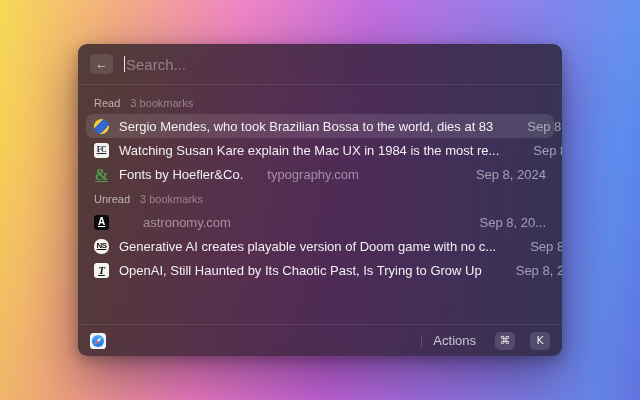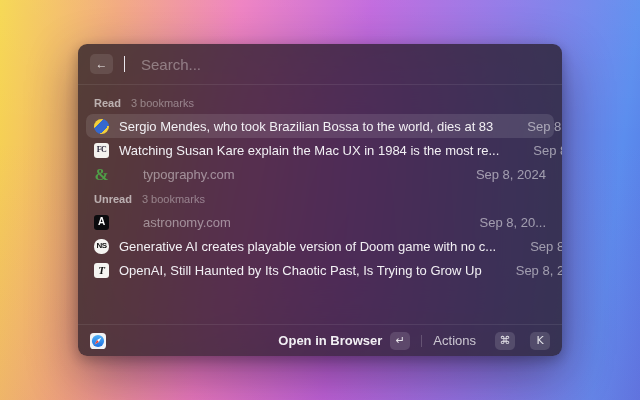--- a/index.html
+++ b/index.html
@@ -26,41 +26,41 @@
   .back-btn {
     width:23px; height:20px; flex:none; border-radius:5px;
     background:rgba(255,255,255,0.10);
     display:flex; align-items:center; justify-content:center;
     color:rgba(255,255,255,0.85); font-size:12px; cursor:pointer;
   }
   .search-wrap { display:flex; align-items:center; margin-left:11px; flex:1; }
   .caret { width:1px; height:16px; background:#e9e6ec; flex:none; }
   .search-input {
     flex:1; background:transparent; border:none; outline:none;
-    font-family:inherit; font-size:15px; color:#737373; margin-left:16px;
+    font-family:inherit; font-size:15px; color:#737373; margin-left:1px;
   }
   .search-input::placeholder { color:rgba(255,255,255,0.35); }
   .divider { height:1px; flex:none; background:rgba(255,255,255,0.08); }
   
   .list { flex:1; padding:5px 8px 0; overflow:hidden; }
   .section-header {
     height:22px; display:flex; align-items:center; padding:0 8px;
     font-size:11px; margin-top:2px;
   }
-  .section-label { font-weight:700; color:rgba(255,255,255,0.60); }
+  .section-label { font-weight:400; color:rgba(255,255,255,0.60); }
   .section-count { margin-left:10px; color:rgba(255,255,255,0.38); }
   .row {
     height:24px; display:flex; align-items:center; padding:0 8px;
     border-radius:7px; cursor:pointer;
   }
   .row.selected { background:rgba(255,255,255,0.11); }
   .fav {
     width:15px; height:15px; flex:none; margin-right:10px;
     display:flex; align-items:center; justify-content:center;
-    border-radius:3px; font-weight:700; line-height:1; overflow:hidden;
+    border-radius:3px; font-weight:700; line-height:1; overflow:hidden;text-decoration:underline;
   }
   .fav-brazilian {
     border-radius:50%;
     background:linear-gradient(135deg, #f2cf3a 0 30%, #3468cf 30% 70%, #f2cf3a 70% 100%);
   }
   .fav-fc  { background:#f4f2ee; color:#241f33; font-family:"Liberation Serif","DejaVu Serif",serif; font-size:8px; letter-spacing:-0.5px; }
   .fav-amp { background:transparent; color:#4f9e47; font-family:"Liberation Serif","DejaVu Serif",serif; font-size:17px; font-weight:800; }
   .fav-astro { background:#0b0b0e; color:#fff; font-size:10px; }
   .fav-ns  { background:#f5f4f1; color:#121212; font-size:8px; letter-spacing:-0.5px;border-radius:7px; }
   .fav-nyt { background:#f5f4f1; color:#121212; font-family:"Liberation Serif","DejaVu Serif",serif; font-style:italic; font-size:11px; }
@@ -128,20 +128,21 @@
 
     <div class="row">
       <span class="fav fav-fc">FC</span>
       <span class="row-title">Watching Susan Kare explain the Mac UX in 1984 is the most re...</span>
       <span class="row-domain">fastcompany.com</span>
       <span class="row-date">Sep 8, 20...</span>
     </div>
 
     <div class="row">
       <span class="fav fav-amp">&amp;</span>
+      <span class="row-title">Fonts by Hoefler&amp;Co.</span>
       <span class="row-domain">typography.com</span>
       <span class="row-date">Sep 8, 2024</span>
     </div>
 
     <div class="section-header">
       <span class="section-label">Unread</span>
       <span class="section-count">3 bookmarks</span>
     </div>
 
     <div class="row">
@@ -176,24 +177,20 @@
             <stop offset="1" stop-color="#1e6fe0"></stop>
         </linearGradient>
       </defs>
       <rect width="16" height="16" rx="3.6" fill="#f2f3f5"></rect>
       <circle cx="8" cy="8" r="6.1" fill="url(#saf)"></circle>
       <path d="M4.6 11.4 L7.1 7.1 L11.4 4.6 L8.9 8.9 Z" fill="#ffffff"></path>
       <path d="M4.6 11.4 L7.1 7.1 L8.9 8.9 Z" fill="#e8453c"></path>
     </svg>
 
     <div class="footer-right">
-      <div class="action-primary">
-        <span class="label">Open in Browser</span>
-        <span class="key-badge">↵</span>
-      </div>
       <div class="footer-sep"></div>
       <div class="action-secondary">
         <span class="label">Actions</span>
         <span class="key-badge">⌘</span>
         <span class="key-badge">K</span>
       </div>
     </div>
   </div>
 
 </div>

